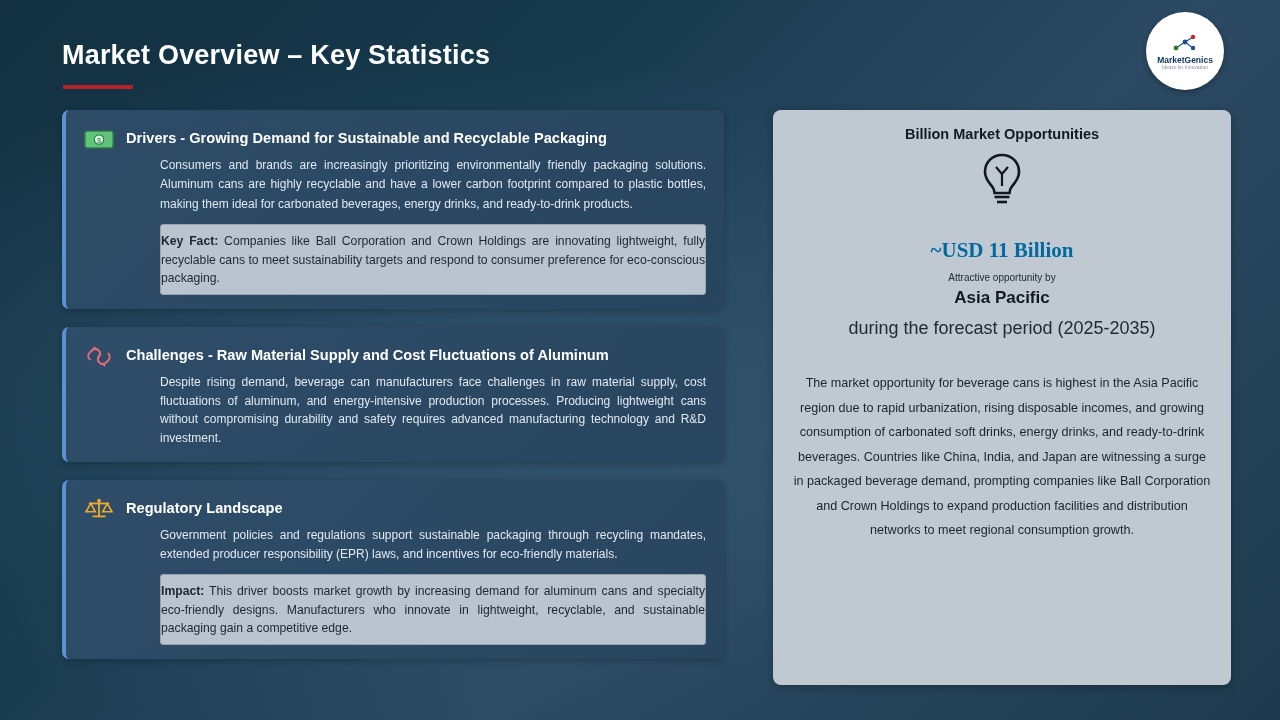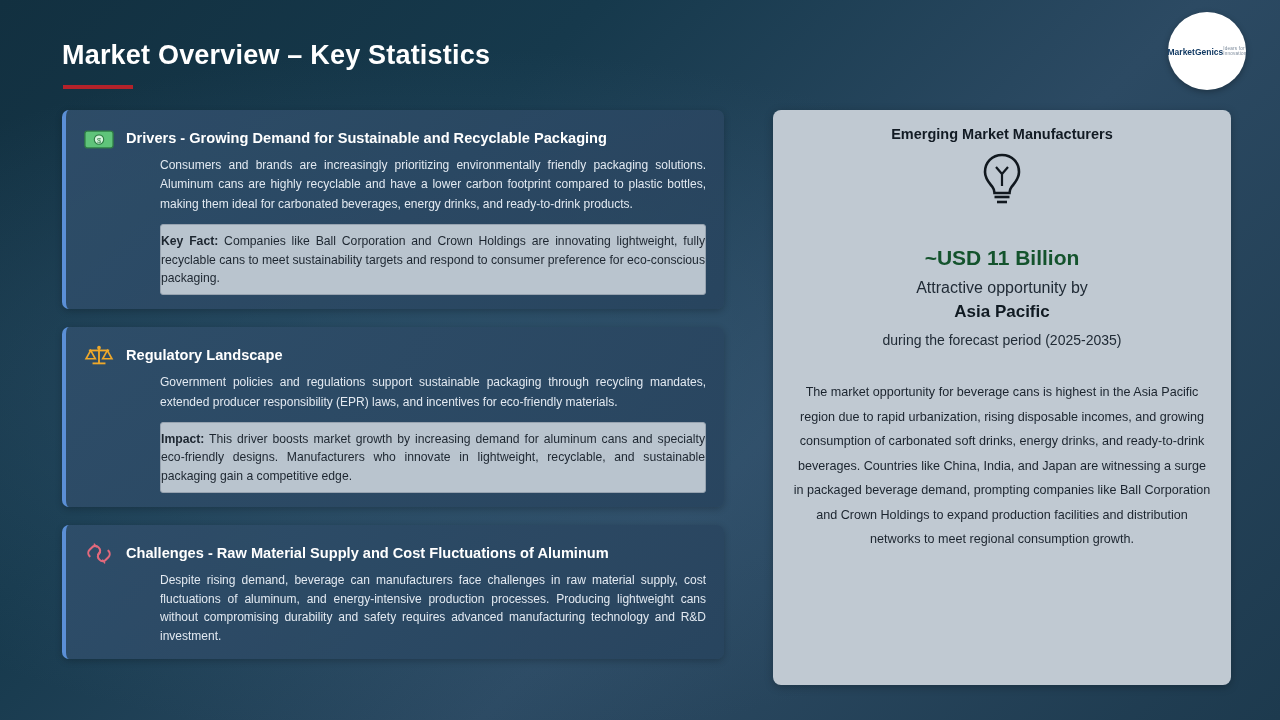--- a/index.html
+++ b/index.html
@@ -26,24 +26,24 @@
     font-size: 27px; font-weight: bold; color: #ffffff;
     letter-spacing: 0.2px;
   }
   .title-rule {
     position: absolute; left: 63px; top: 85px;
     width: 70px; height: 4px; background: #b4222a;
   }
 
   
   .logo {
-    position: absolute; right: 34px; top: 12px;
+    position: absolute; right: 56px; top: 12px;
     width: 78px; height: 78px; border-radius: 50%;
     background: #ffffff;
-    display: flex; flex-direction: row; align-items: center; justify-content: center;
+    display: flex; flex-direction: column; align-items: center; justify-content: center;
     box-shadow: 0 2px 6px rgba(0,0,0,0.3);
   }
   .logo-mark { width: 26px; height: 20px; }
   .logo-name { font-size: 8.5px; font-weight: bold; color: #123a63; margin-top: 2px; }
   .logo-tag { font-size: 4.6px; color: #7a8899; letter-spacing: .2px; }
 
   
   .left-col {
     position: absolute; left: 62px; top: 110px;
     width: 662px;
@@ -90,24 +90,24 @@
     width: 458px; height: 575px;
     background: #c0c9d2;
     border-radius: 8px;
     box-shadow: 0 2px 8px rgba(0,0,0,0.25);
     padding: 16px 20px;
     text-align: center;
     color: #18222c;
   }
   .rp-title { font-size: 14.5px; font-weight: bold; color: #121b24; margin-bottom: 10px; }
   .rp-icon { display: flex; justify-content: center; margin: 8px 0 30px; }
-  .rp-value { font-size: 21px; font-weight: bold; color: #14532d; margin-top: 38px; }
-  .rp-sub { font-size: 16px; margin-top: 9px; color: #202b36; }
+  .rp-value { font-size: 21px; font-weight: bold; color: #0369a1; margin-top: 30px; font-family: Liberation Serif, serif; }
+  .rp-sub { font-size: 10px; margin-top: 9px; color: #202b36; }
   .rp-region { font-size: 17px; font-weight: bold; margin-top: 5px; color: #101a22; }
-  .rp-period { font-size: 14px; margin-top: 10px; color: #202b36; }
+  .rp-period { font-size: 18px; margin-top: 10px; color: #202b36; }
   .rp-desc {
     margin-top: 32px;
     font-size: 12.6px; line-height: 1.95; color: #1b242e;
     text-align: center;
   }
 </style>
 </head>
 <body>
 
 <div class="slide">
@@ -144,56 +144,56 @@
       </div>
       <div class="card-body">Consumers and brands are increasingly prioritizing environmentally friendly packaging solutions. Aluminum cans are highly recyclable and have a lower carbon footprint compared to plastic bottles, making them ideal for carbonated beverages, energy drinks, and ready-to-drink products.</div>
       <div class="callout">
         <b>Key Fact:</b><span> Companies like Ball Corporation and Crown Holdings are innovating lightweight, fully recyclable cans to meet sustainability targets and respond to consumer preference for eco-conscious packaging.</span>
       </div>
     </div>
 
     <div class="card">
       <div class="card-head">
         <div class="card-icon">
+          <svg viewBox="0 0 32 22" width="30" height="21">
+            <path d="M6 14 a5 5 0 0 1 0-7 l3-3 a5 5 0 0 1 7 7 l-1 1" fill="none" stroke="#e2697c" stroke-width="2.2" stroke-linecap="round"></path>
+            <path d="M26 8 a5 5 0 0 1 0 7 l-3 3 a5 5 0 0 1-7-7 l1-1" fill="none" stroke="#e2697c" stroke-width="2.2" stroke-linecap="round"></path>
+            <line x1="13" y1="4" x2="11" y2="1" stroke="#e2697c" stroke-width="1.6" stroke-linecap="round"></line>
+            <line x1="20" y1="18" x2="22" y2="21" stroke="#e2697c" stroke-width="1.6" stroke-linecap="round"></line>
+          </svg>
+        </div>
+        <div class="card-title">Challenges - Raw Material Supply and Cost Fluctuations of Aluminum</div>
+      </div>
+      <div class="card-body tight">Despite rising demand, beverage can manufacturers face challenges in raw material supply, cost fluctuations of aluminum, and energy-intensive production processes. Producing lightweight cans without compromising durability and safety requires advanced manufacturing technology and R&amp;D investment.</div>
+    </div>
+
+    <div class="card">
+      <div class="card-head">
+        <div class="card-icon">
           <svg viewBox="0 0 32 26" width="30" height="24">
             <line x1="16" y1="4" x2="16" y2="21" stroke="#f0a92a" stroke-width="2"></line>
             <line x1="5" y1="7" x2="27" y2="7" stroke="#f0a92a" stroke-width="2"></line>
             <line x1="9" y1="21" x2="23" y2="21" stroke="#f0a92a" stroke-width="2"></line>
             <path d="M2 16 L7 7 L12 16 Z" fill="none" stroke="#f0a92a" stroke-width="1.8"></path>
             <path d="M20 16 L25 7 L30 16 Z" fill="none" stroke="#f0a92a" stroke-width="1.8"></path>
             <circle cx="16" cy="4" r="2" fill="#f0a92a"></circle>
           </svg>
         </div>
         <div class="card-title">Regulatory Landscape</div>
       </div>
       <div class="card-body">Government policies and regulations support sustainable packaging through recycling mandates, extended producer responsibility (EPR) laws, and incentives for eco-friendly materials.</div>
       <div class="callout">
         <b>Impact:</b><span> This driver boosts market growth by increasing demand for aluminum cans and specialty eco-friendly designs. Manufacturers who innovate in lightweight, recyclable, and sustainable packaging gain a competitive edge.</span>
       </div>
     </div>
 
-    <div class="card">
-      <div class="card-head">
-        <div class="card-icon">
-          <svg viewBox="0 0 32 22" width="30" height="21">
-            <path d="M6 14 a5 5 0 0 1 0-7 l3-3 a5 5 0 0 1 7 7 l-1 1" fill="none" stroke="#e2697c" stroke-width="2.2" stroke-linecap="round"></path>
-            <path d="M26 8 a5 5 0 0 1 0 7 l-3 3 a5 5 0 0 1-7-7 l1-1" fill="none" stroke="#e2697c" stroke-width="2.2" stroke-linecap="round"></path>
-            <line x1="13" y1="4" x2="11" y2="1" stroke="#e2697c" stroke-width="1.6" stroke-linecap="round"></line>
-            <line x1="20" y1="18" x2="22" y2="21" stroke="#e2697c" stroke-width="1.6" stroke-linecap="round"></line>
-          </svg>
-        </div>
-        <div class="card-title">Challenges - Raw Material Supply and Cost Fluctuations of Aluminum</div>
-      </div>
-      <div class="card-body tight">Despite rising demand, beverage can manufacturers face challenges in raw material supply, cost fluctuations of aluminum, and energy-intensive production processes. Producing lightweight cans without compromising durability and safety requires advanced manufacturing technology and R&amp;D investment.</div>
-    </div>
-
   </div>
 
   <div class="right-panel">
-    <div class="rp-title">Emerging Market Manufacturers</div>
+    <div class="rp-title">Billion Market Opportunities</div>
     <div class="rp-icon">
       <svg viewBox="0 0 44 56" width="44" height="56">
         <path d="M22 3 C12 3 5 10.5 5 20 C5 27 9.5 31 12.5 35 C14 37 14.5 39 14.5 41 L29.5 41 C29.5 39 30 37 31.5 35 C34.5 31 39 27 39 20 C39 10.5 32 3 22 3 Z" fill="none" stroke="#11181f" stroke-width="2.6"></path>
         <line x1="14.5" y1="45" x2="29.5" y2="45" stroke="#11181f" stroke-width="2.6"></line>
         <line x1="17" y1="50" x2="27" y2="50" stroke="#11181f" stroke-width="2.6"></line>
         <path d="M22 34 L22 22 M22 22 L16 15 M22 22 L28 15" fill="none" stroke="#11181f" stroke-width="2.2"></path>
       </svg>
     </div>
     <div class="rp-value">~USD 11 Billion</div>
     <div class="rp-sub">Attractive opportunity by</div>

